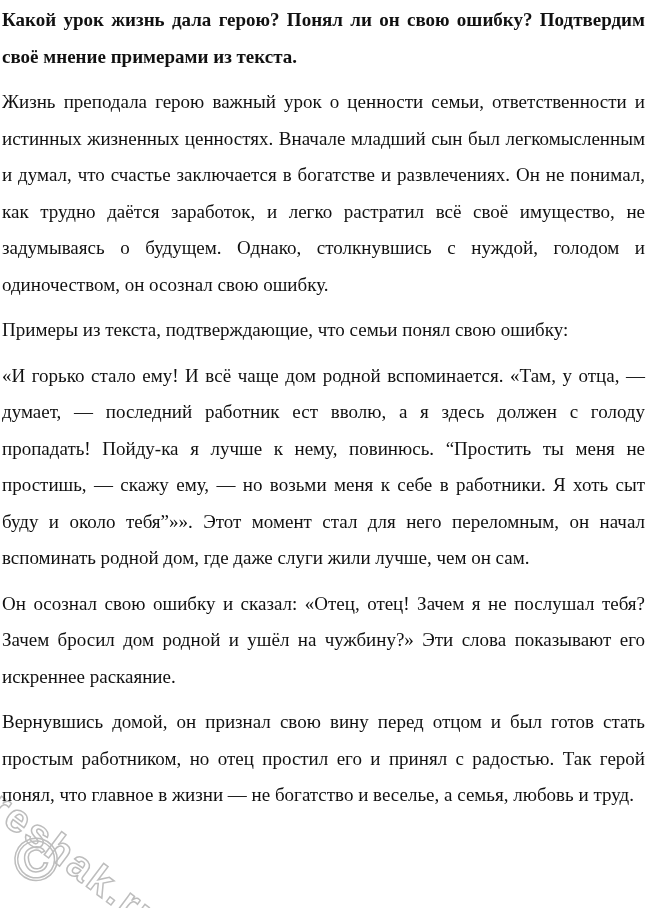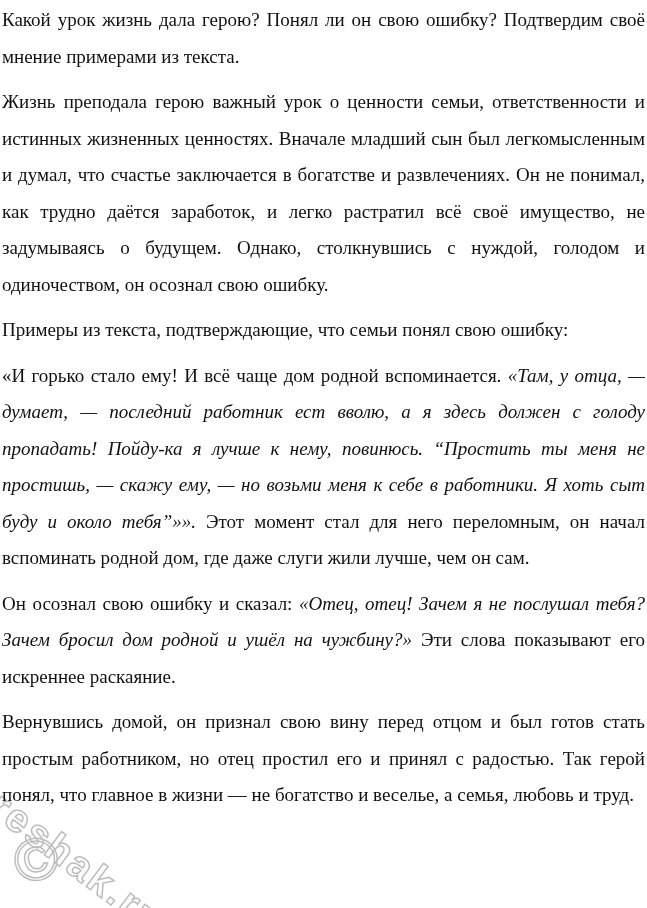--- a/index.html
+++ b/index.html
@@ -19,24 +19,23 @@
     font-size: 19px;
     line-height: 36.5px;
     padding: 2px 2px 0 2px;
   }
   .content { position: relative; z-index: 2; }
   p {
     margin: 0 0 9px 0;
     text-align: justify;
   }
   .heading {
-    font-weight: normal;
+    font-weight: bold;
   }
   .italic {
-    font-style: italic;
     margin-top: 36px;
   }
   
   .watermark {
     position: absolute;
     left: 0;
     top: 770px;
     width: 220px;
     height: 138px;
     z-index: 1;

